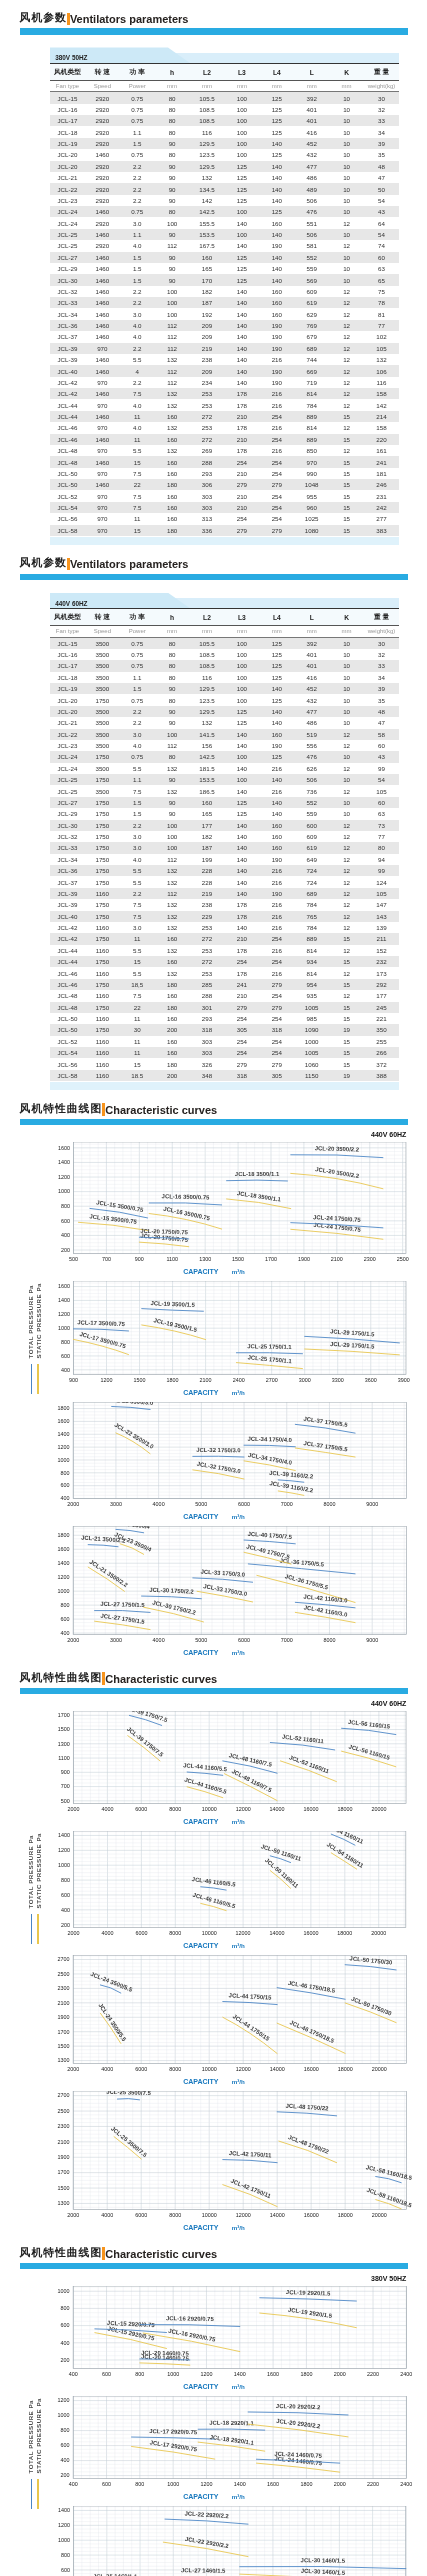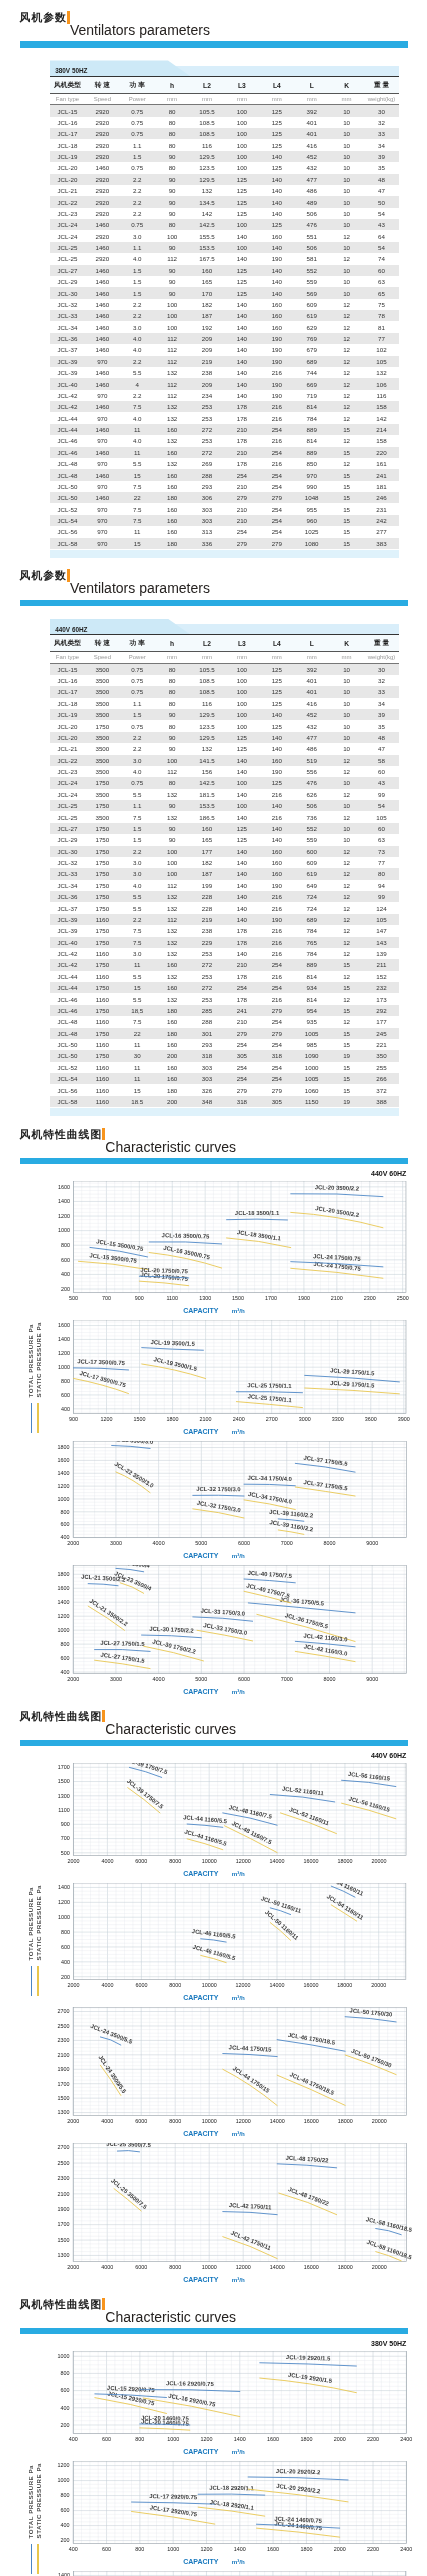--- a/index.html
+++ b/index.html
@@ -1,23 +1,23 @@
 <!DOCTYPE html>
 <html style="font-size:8.2px"><head>
 <meta charset="utf-8">
 <style>
   html,body{margin:0;padding:0;background:#fff;}
   body{width:428px;font-family:"Liberation Sans",sans-serif;color:#2b2b2b;}
   .page{width:428px;overflow:hidden;}
   
   .sec-head{margin:11.3px 19.6px 0 19.6px;}
-  .sec-title{display:flex;align-items:flex-start;gap:0;}
+  .sec-title{display:flex;align-items:flex-end;gap:0;}
   .sec-title .cn{font-size:10.8px;font-weight:bold;color:#222;letter-spacing:1px;}
   .sec-title .bar{display:inline-block;width:3.1px;height:12.4px;background:#f7941d;}
-  .sec-title .en{font-size:14px;font-weight:normal;color:#262220;margin-top:11px;}
+  .sec-title .en{font-size:11px;font-weight:bold;color:#262220;}
   .cyan-band{height:6.7px;background:#29abe2;margin-top:3.1px;}
   .volt{margin:5.2px 21.6px 0 0;text-align:right;font-size:7px;font-weight:bold;color:#111;}
   
   .tbl-wrap{margin:12.4px 28px 0 50px;width:349px;}
   .tbl-cap{position:relative;height:15.5px;}
   .tbl-cap .band{position:absolute;left:0;right:0;bottom:0;height:9.8px;background:#d9eefa;}
   .tbl-cap .tab{position:absolute;left:0;bottom:0;width:140px;height:15.5px;background:#cde9f7;
     clip-path:polygon(0 0,118px 0,140px 100%,0 100%);display:flex;align-items:flex-end;padding:0 0 1.5px 5.2px;box-sizing:border-box;
     font-size:6.4px;font-weight:bold;color:#222;}
   table.params{width:100%;border-collapse:collapse;table-layout:fixed;}

